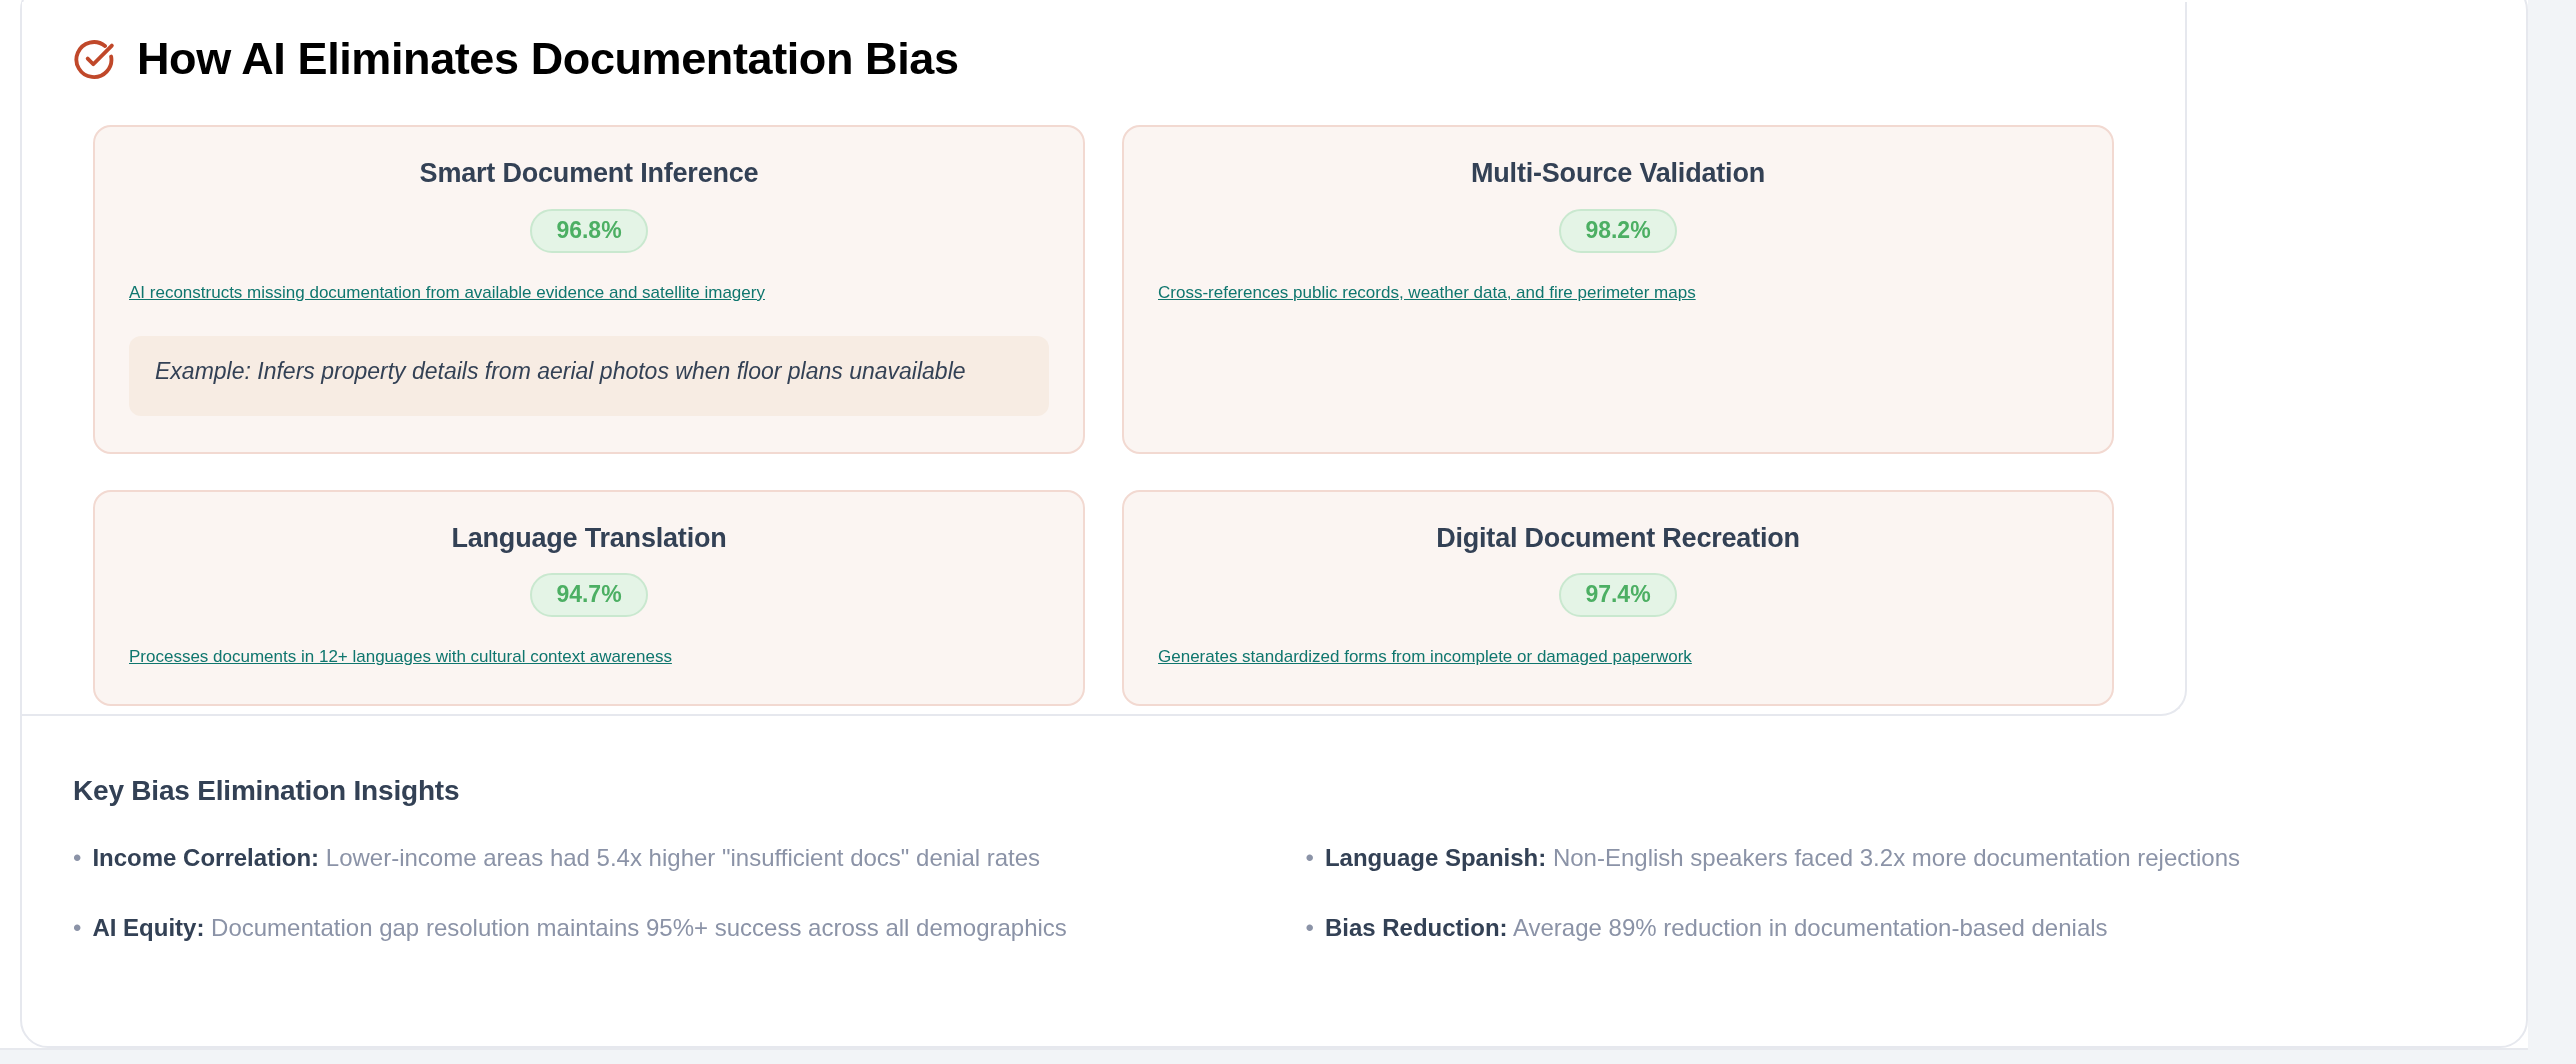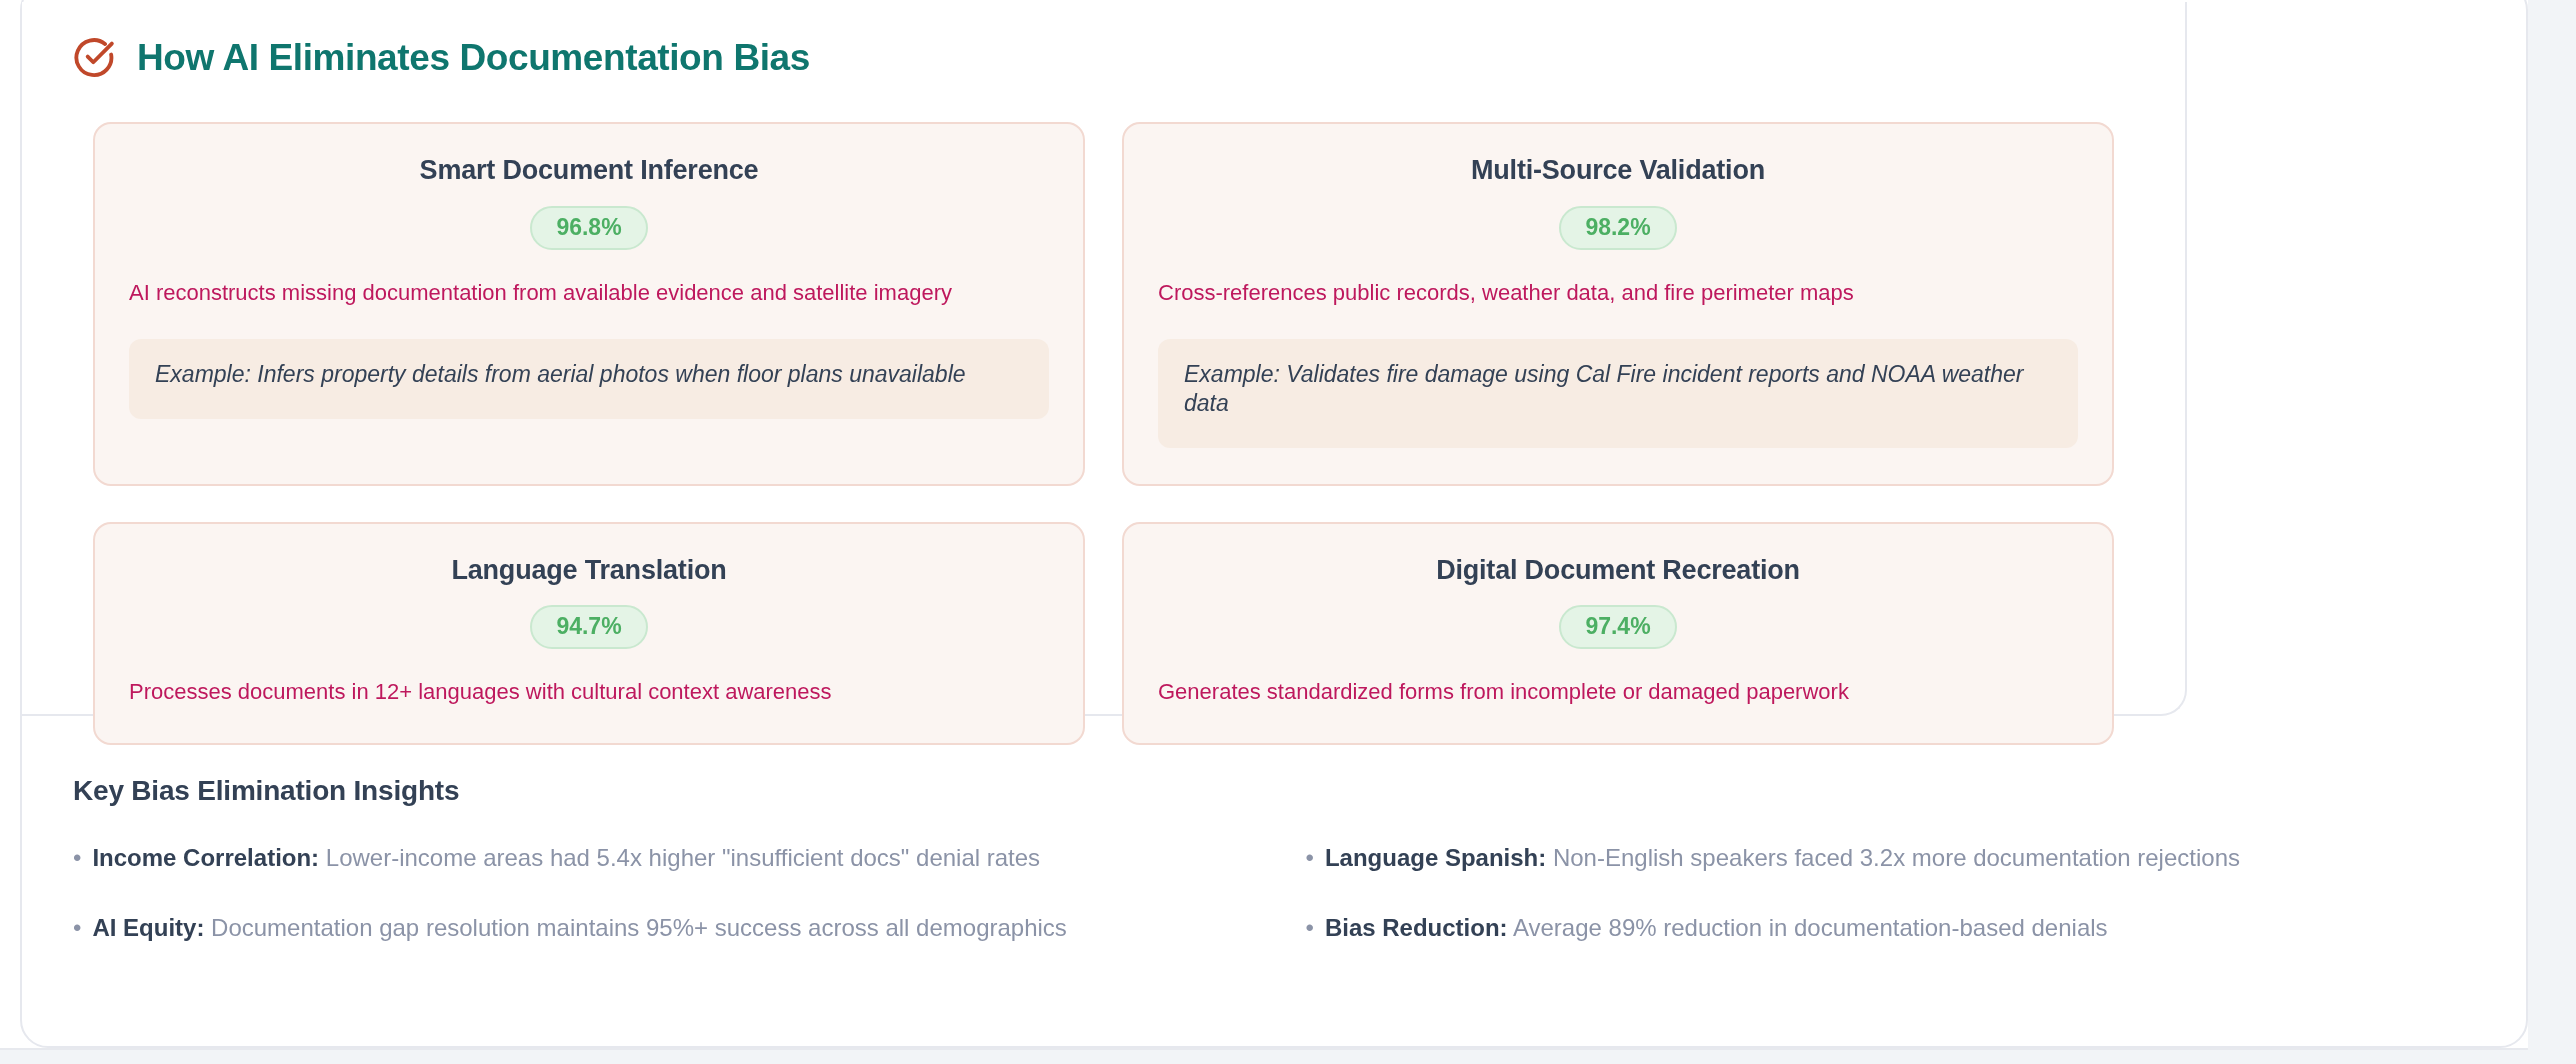--- a/index.html
+++ b/index.html
@@ -81,23 +81,23 @@
   }
 
   .check-icon {
     width: 42px;
     height: 42px;
     flex: 0 0 42px;
     display: block;
   }
 
   .panel-title {
-    font-size: 37px;
-    font-weight: bold;
-    color: #0f766e;
+    font-size: 45px;
+    font-weight: bold;
+    color: #000000;
     letter-spacing: -0.4px;
     line-height: 1;
   }
 
   
   .card-grid {
     display: grid;
     grid-template-columns: 1fr 1fr;
     column-gap: 37px;
     row-gap: 36px;
@@ -134,23 +134,24 @@
     background: #e4f4e6;
     border: 2px solid #c9e8cf;
     border-radius: 988px;
     padding: 8px 24px 9px 24px;
     white-space: nowrap;
     line-height: 1;
   }
 
   .card-desc {
     margin-top: 29px;
-    font-size: 22px;
-    color: #be185d;
+    font-size: 17px;
+    color: #0f766e;
     line-height: 1.3;
+    text-decoration: underline;
   }
 
   .card-example {
     margin-top: 32px;
     background: #f7ece3;
     border-radius: 12px;
     padding: 21px 26px 30px 26px;
     font-size: 23px;
     font-style: italic;
     color: #334155;
@@ -233,21 +234,20 @@
           <p class="card-desc">AI reconstructs missing documentation from available evidence and satellite imagery</p>
           <div class="card-example">Example: Infers property details from aerial photos when floor plans unavailable</div>
         </article>
 
         <article class="feature-card">
           <div class="card-top">
             <h2 class="card-title">Multi-Source Validation</h2>
             <span class="card-badge">98.2%</span>
           </div>
           <p class="card-desc">Cross-references public records, weather data, and fire perimeter maps</p>
-          <div class="card-example">Example: Validates fire damage using Cal Fire incident reports and NOAA weather data</div>
         </article>
 
         <article class="feature-card">
           <div class="card-top">
             <h2 class="card-title">Language Translation</h2>
             <span class="card-badge">94.7%</span>
           </div>
           <p class="card-desc">Processes documents in 12+ languages with cultural context awareness</p>
         </article>
 

